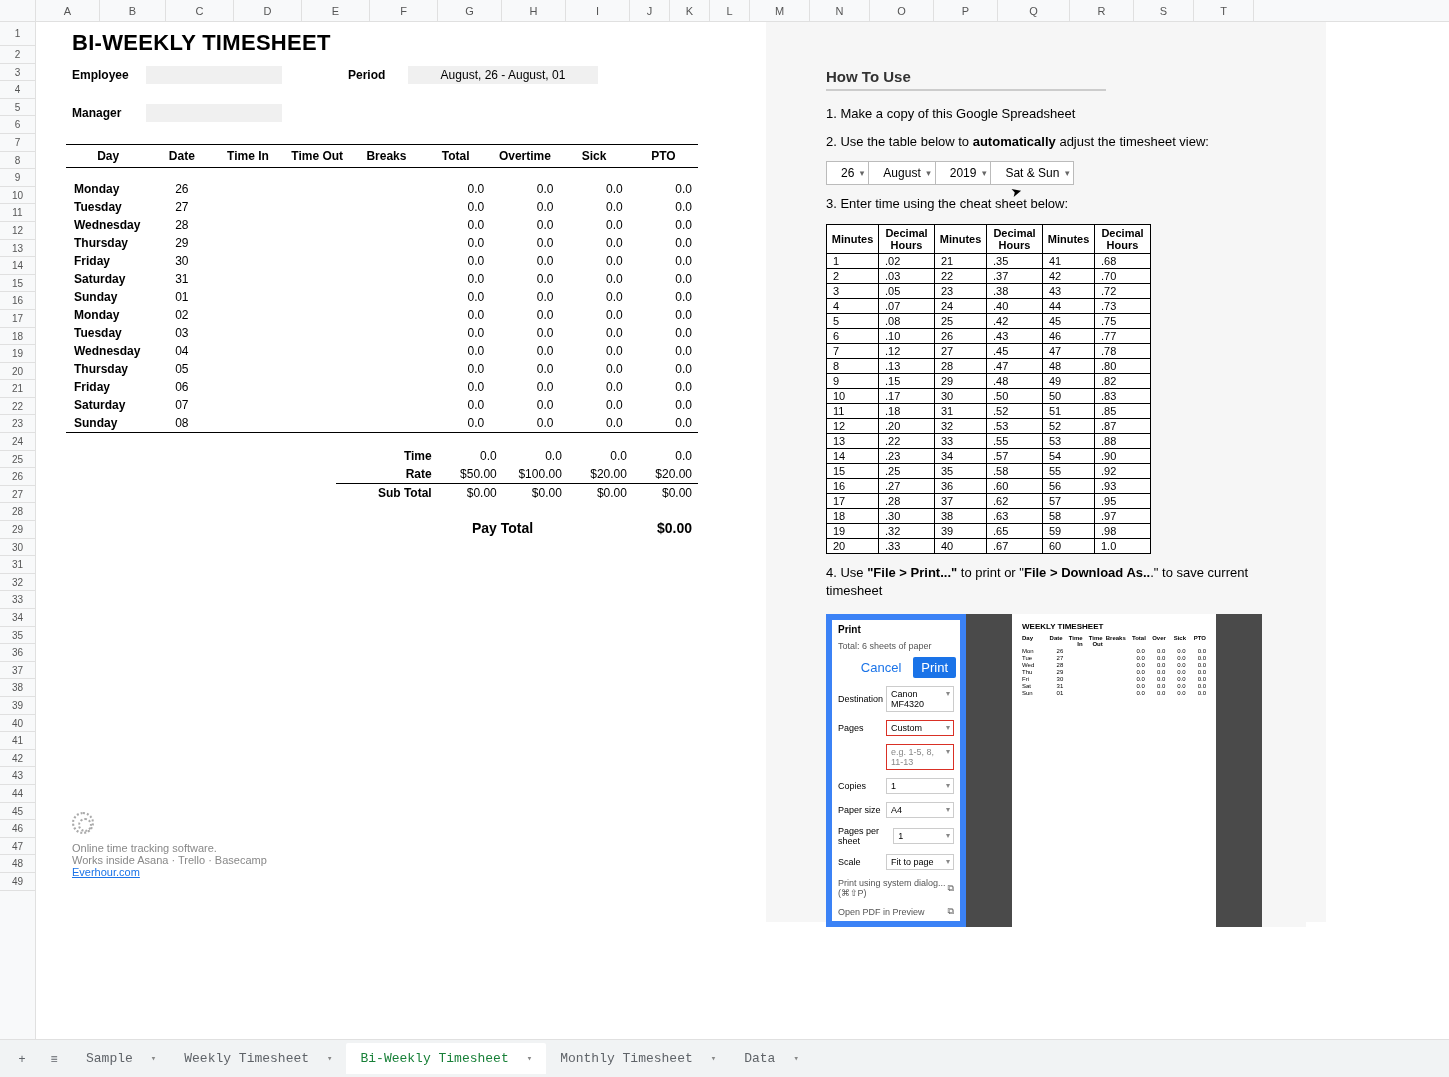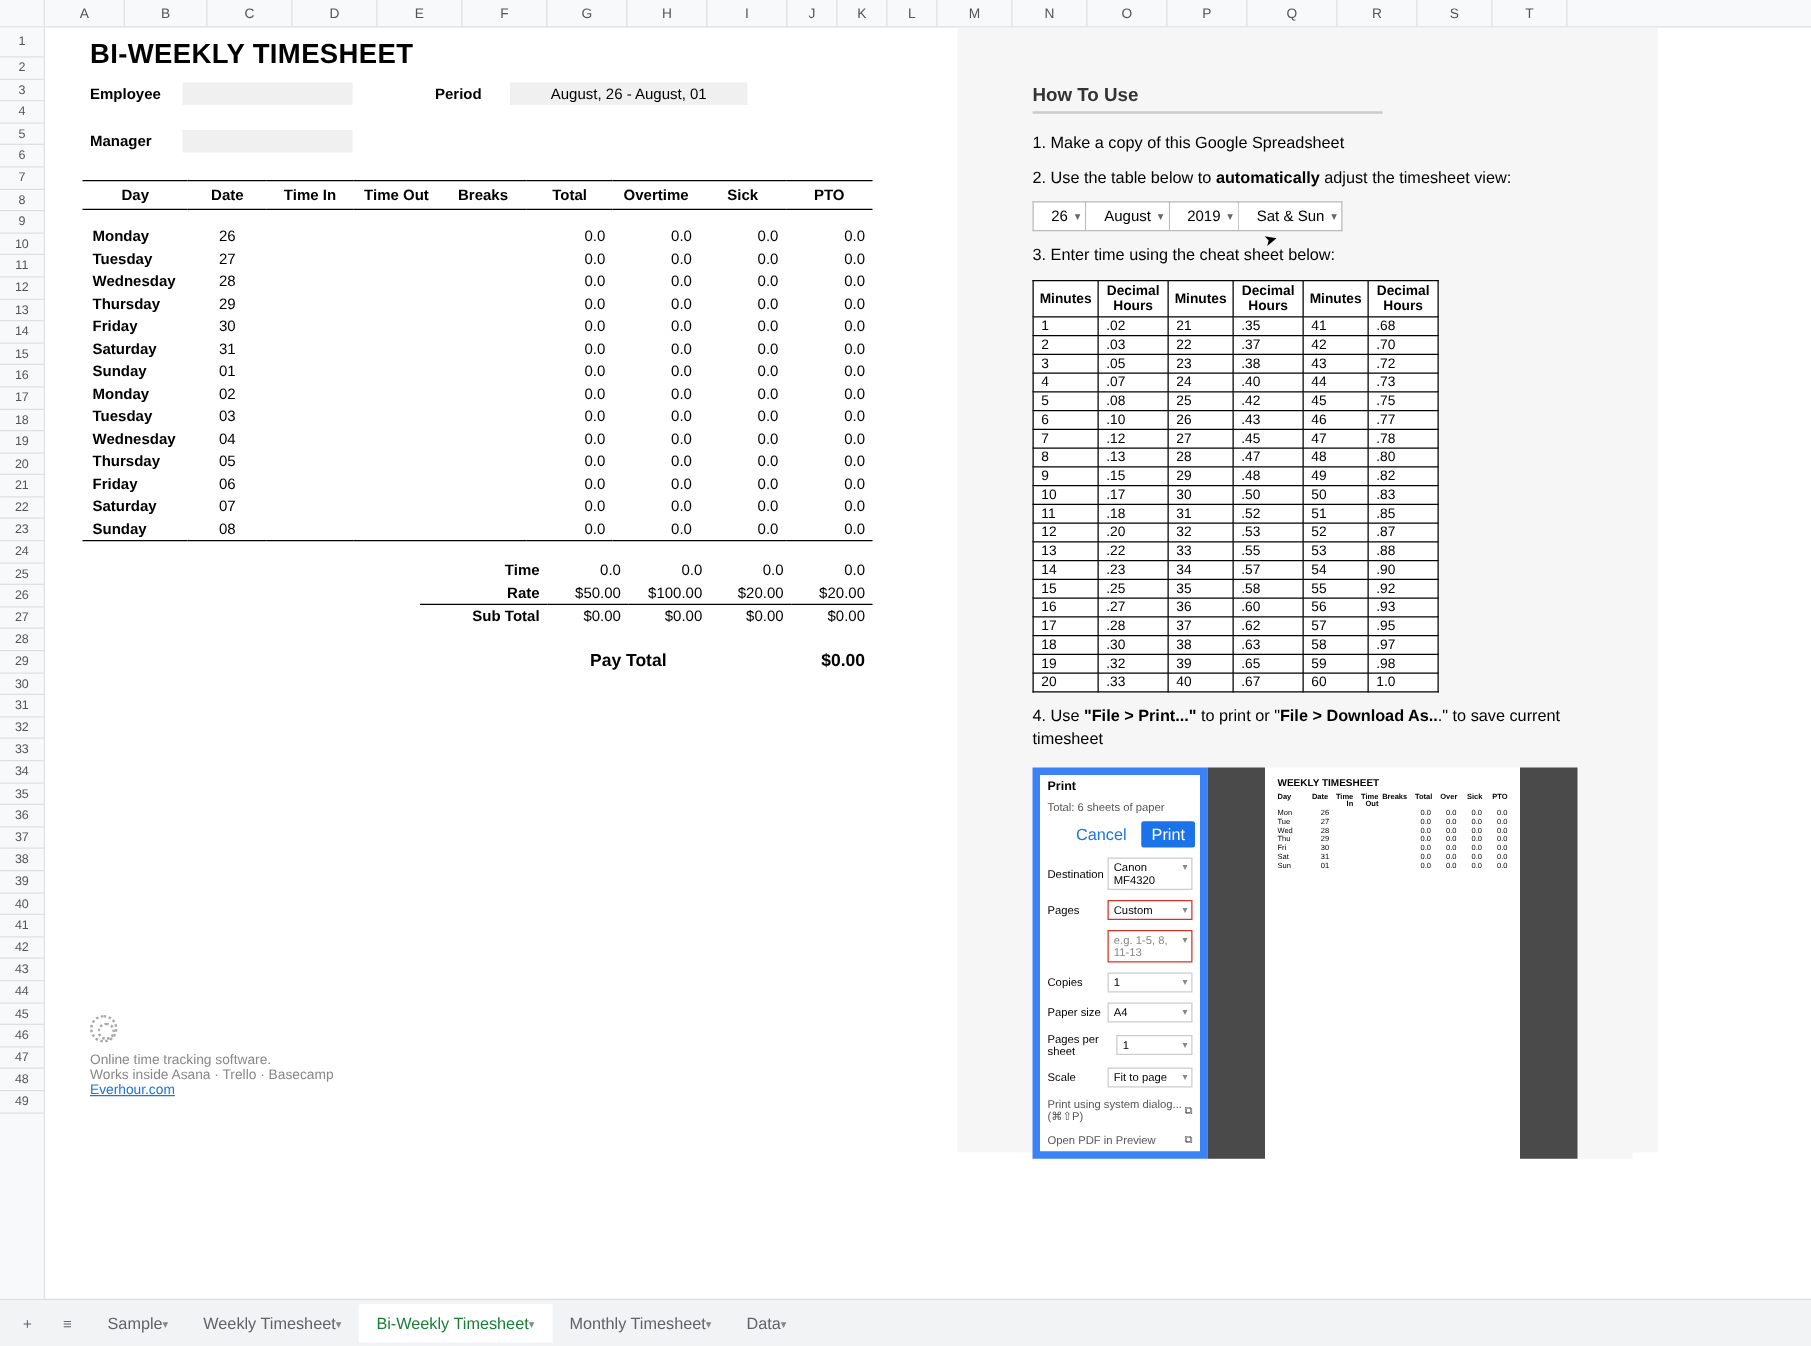--- a/index.html
+++ b/index.html
@@ -91,21 +91,21 @@
 .print-right { width: 204px; background: #fff; padding: 8px 10px; font-size: 7px; }
 .print-right .pv-title { font-weight: bold; font-size: 8px; margin-bottom: 4px; }
 .print-right .pv-row { display: flex; gap: 3px; font-size: 6px; margin: 1px 0; }
 .print-right .pv-row span { flex: 1; text-align: right; }
 .print-right .pv-row span:first-child { text-align: left; flex: 1.2; }
 .print-end { width: 46px; background: #4a4a4a; }
 
 
 .tabs { display: flex; align-items: center; height: 38px; background: #f1f3f4; border-top: 1px solid #e0e0e0; padding: 0 8px; gap: 4px; }
 .tab-btn { width: 28px; height: 28px; display: flex; align-items: center; justify-content: center; color: #5f6368; cursor: pointer; border-radius: 2px; }
-.tab { padding: 8px 14px; font-size: 13px; color: #5f6368; display: flex; align-items: center; gap: 0; cursor: pointer; border-radius: 2px 2px 0 0; }
+.tab { padding: 8px 14px; font-size: 13px; color: #5f6368; display: flex; align-items: center; gap: 18px; cursor: pointer; border-radius: 2px 2px 0 0; font-family: Liberation Mono, monospace; }
 .tab.active { background: #fff; color: #188038; font-weight: 500; }
 .tab .arr { font-size: 9px; color: #888; }
 
 .help-bg { position: absolute; left: 730px; top: 0; width: 560px; height: 900px; background: #f6f6f6; }
 </style>
 </head>
 <body>
 
 <div class="app">
   <div class="col-headers">

